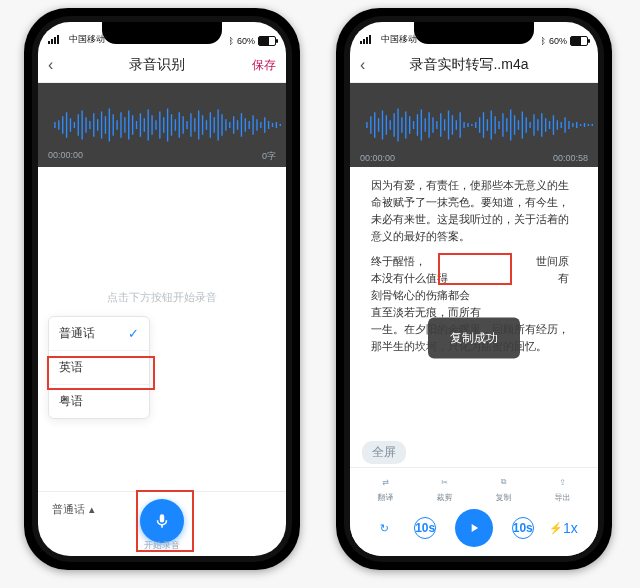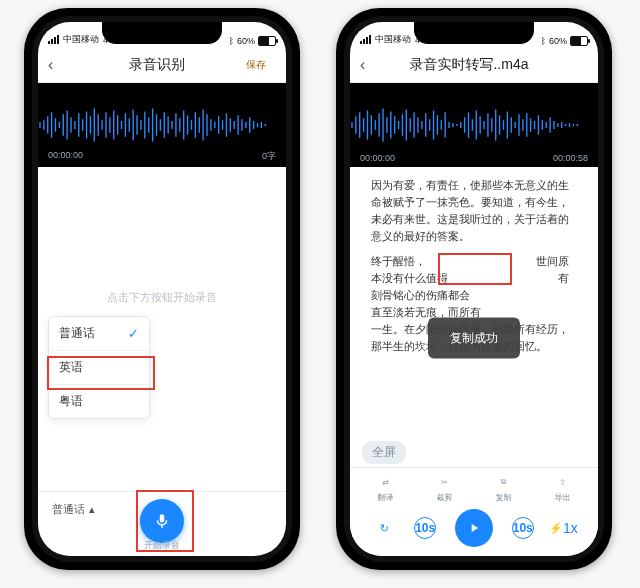--- a/index.html
+++ b/index.html
@@ -5,39 +5,39 @@
   html,body{margin:0;padding:0;background:#f2f2f2;font-family:-apple-system,"PingFang SC","Helvetica Neue",Arial,sans-serif;}
   .stage{width:640px;height:588px;position:relative;background:#f7f7f7;}
   .phone{position:absolute;top:8px;width:276px;height:562px;background:#000;border-radius:44px;box-shadow:0 2px 8px rgba(0,0,0,.35);}
   .phone.left{left:24px;}
   .phone.right{left:336px;}
   .bezel{position:absolute;inset:8px;border-radius:38px;background:#111;}
   .screen{position:absolute;inset:14px;border-radius:32px;background:#fff;overflow:hidden;display:flex;flex-direction:column;}
   .notch{position:absolute;top:0;left:50%;transform:translateX(-50%);width:120px;height:22px;background:#000;border-bottom-left-radius:14px;border-bottom-right-radius:14px;z-index:10;}
   
   .status{height:24px;position:relative;font-size:9px;color:#111;display:flex;align-items:flex-end;padding:0 10px 2px;justify-content:space-between;}
-  .status .l{display:flex;gap:4px;align-items:center;}
+  .status .l{display:flex;gap:10px;align-items:center;}
   .status .c{position:absolute;left:50%;transform:translateX(-50%);bottom:2px;font-weight:600;font-size:11px;}
   .status .r{display:flex;gap:3px;align-items:center;}
   .sig{display:flex;gap:1px;align-items:flex-end;}
   .sig i{display:block;width:2px;background:#111;}
   .sig i:nth-child(1){height:3px;}
   .sig i:nth-child(2){height:5px;}
   .sig i:nth-child(3){height:7px;}
   .sig i:nth-child(4){height:9px;}
   .batt{width:16px;height:8px;border:1px solid #111;border-radius:2px;position:relative;}
   .batt:after{content:"";position:absolute;right:-3px;top:2px;width:2px;height:4px;background:#111;border-radius:1px;}
   .batt i{display:block;height:100%;background:#111;width:60%;}
   
   .nav{height:34px;display:flex;align-items:center;justify-content:space-between;padding:0 10px;border-bottom:1px solid #eee;}
   .nav .title{font-size:14px;font-weight:500;color:#222;flex:1;text-align:center;margin:0 6px;white-space:nowrap;overflow:hidden;text-overflow:ellipsis;}
   .nav .back{font-size:16px;color:#555;width:20px;}
-  .nav .act{font-size:10px;color:#a16207;width:30px;}
-  
-  .wave{height:84px;background:#000000;position:relative;display:flex;align-items:center;justify-content:flex-start;overflow:hidden;}
+  .nav .act{font-size:12px;color:#be185d;width:30px;text-align:right;}
+  
+  .wave{height:84px;background:#404040;position:relative;display:flex;align-items:center;justify-content:flex-end;overflow:hidden;}
   .wave svg{width:94%;height:46px;}
   .wave .timebar{position:absolute;left:0;right:0;bottom:4px;display:flex;justify-content:space-between;padding:0 10px;font-size:9px;color:#9aa7b3;}
   
   .body{flex:1;position:relative;overflow:hidden;}
   .hint{position:absolute;left:0;right:0;top:38%;text-align:center;font-size:11px;color:#b8c0c8;}
   
   .lang-pop{position:absolute;left:10px;bottom:72px;width:100px;background:#fff;border:1px solid #e2e6ea;border-radius:6px;box-shadow:0 2px 10px rgba(0,0,0,.08);overflow:hidden;}
   .lang-pop .opt{display:flex;align-items:center;justify-content:space-between;padding:8px 10px;font-size:12px;color:#333;}
   .lang-pop .opt+.opt{border-top:1px solid #f0f2f4;}
   .check{color:#1b87ff;font-size:13px;}

